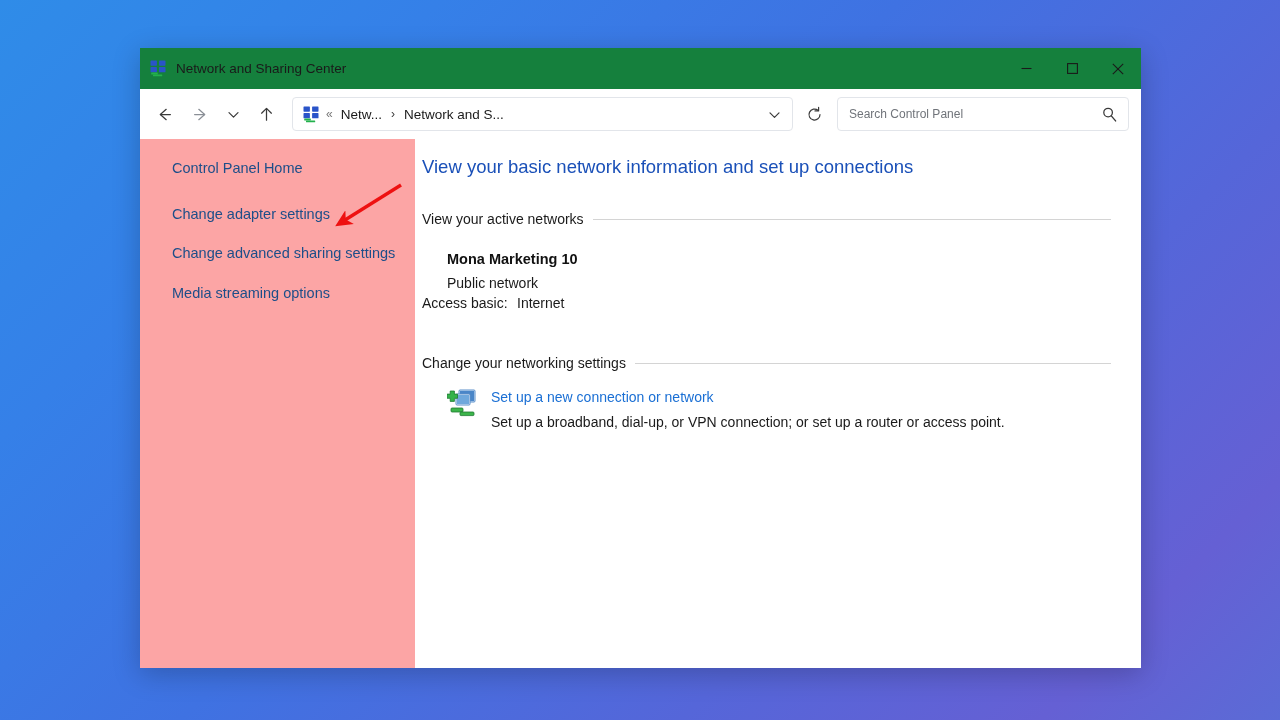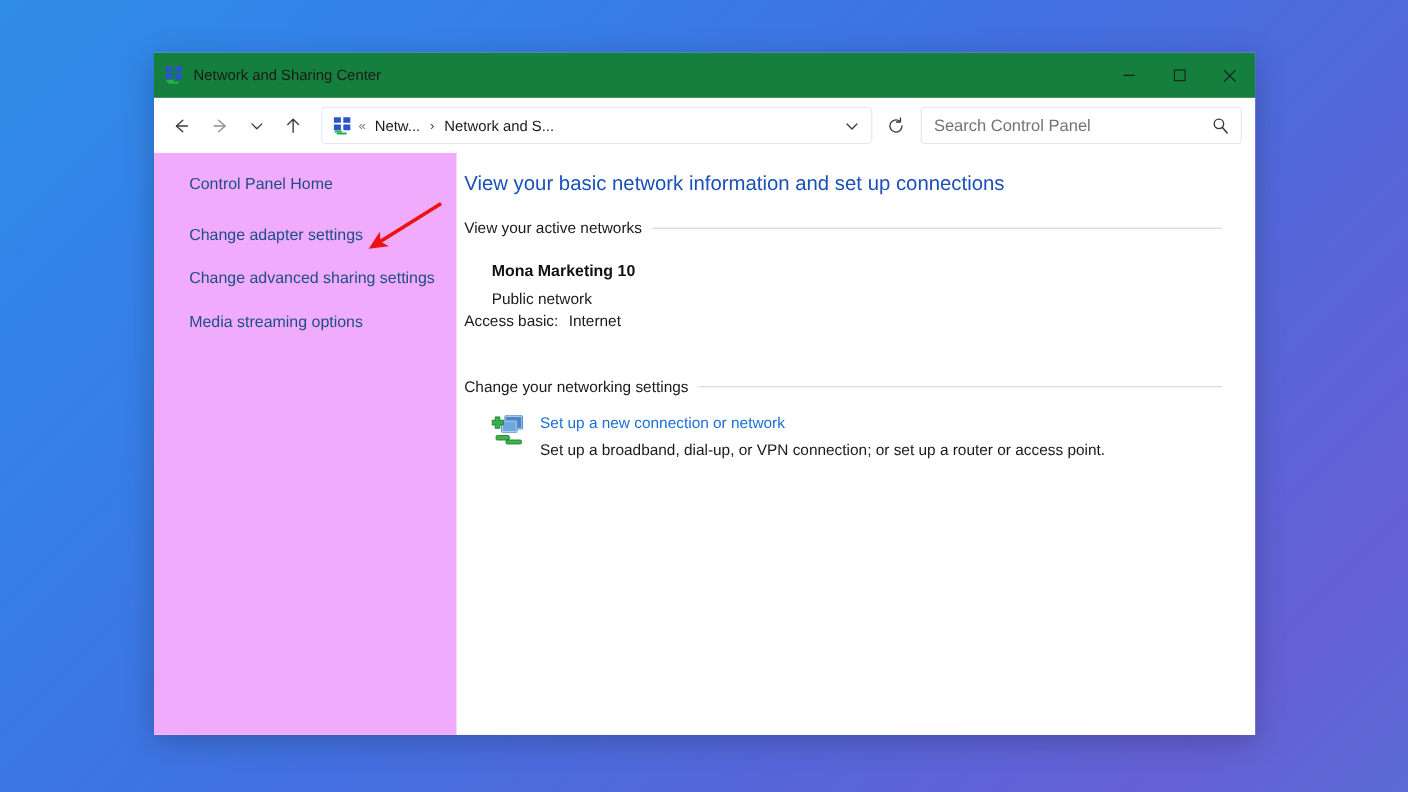--- a/index.html
+++ b/index.html
@@ -151,21 +151,21 @@
     align-items: center;
     padding: 0 6px 0 11px;
     margin-left: 4px;
     flex: none;
   }
   .search-input {
     flex: 1;
     border: none;
     outline: none;
     font-family: "Liberation Sans", sans-serif;
-    font-size: 15px;
+    font-size: 12px;
     color: #701a75;
     background: transparent;
     min-width: 0;
   }
   .search-input::placeholder { color: #70747a; }
   .search-icon-btn {
     width: 26px; height: 26px;
     display: flex; align-items: center; justify-content: center;
     cursor: default;
   }
@@ -176,21 +176,21 @@
     display: flex;
     min-height: 0;
     background: #fff;
   }
 
   
   .sidebar {
     width: 275px;
     flex: none;
     padding: 19px 16px 0 32px;
-    background: #f0abfc;
+    background: #fca5a5;
   }
   .side-link {
     display: block;
     font-size: 14.5px;
     color: #1d4e89;
     line-height: 1.42;
     text-decoration: none;
     cursor: default;
     margin-bottom: 19px;
   }
@@ -200,21 +200,21 @@
   .main {
     flex: 1;
     padding: 16px 30px 0 7px;
     min-width: 0;
   }
   .page-heading {
     font-size: 18.5px;
     color: #1a50b8;
     font-weight: 400;
     line-height: 1.3;
-    margin-bottom: 20px;
+    margin-bottom: 32px;
   }
 
   .section-head {
     display: flex;
     align-items: center;
     gap: 9px;
     margin-bottom: 12px;
   }
   .section-head .label {
     font-size: 14px;

